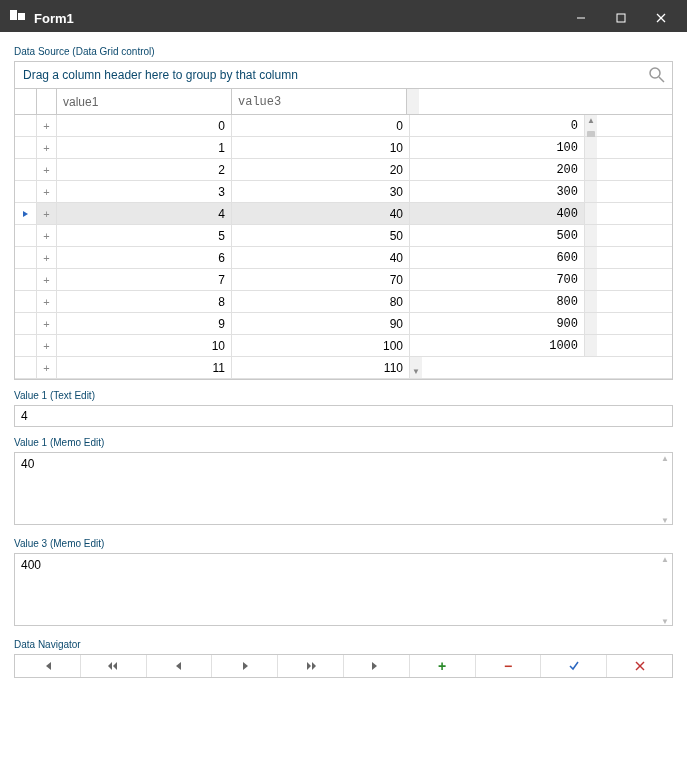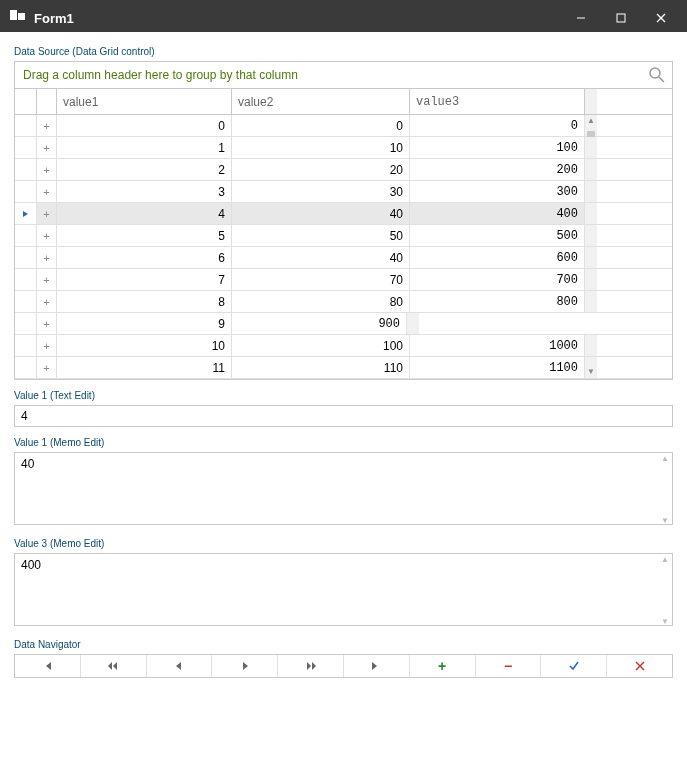--- a/index.html
+++ b/index.html
@@ -6,21 +6,21 @@
 body { font-family: "Segoe UI", Tahoma, sans-serif; font-size: 12px; background: #fff; }
 .window { width: 687px; height: 767px; background: #fff; box-shadow: 0 4px 20px rgba(0,0,0,0.15); position: relative; overflow: hidden; }
 .titlebar { height: 32px; background: #3a3a3a; color: #fff; display: flex; align-items: center; padding: 4px 6px 0 10px; }
 .titlebar .app-icon { width: 16px; height: 16px; margin-right: 8px; }
 .titlebar .title { flex: 1; font-size: 13px; font-weight: 600; }
 .titlebar .ctl { width: 40px; height: 32px; display: flex; align-items: center; justify-content: center; cursor: pointer; }
 .titlebar .ctl svg { width: 10px; height: 10px; }
 .content { padding: 14px; }
 .label { color: #0c4a6e; font-size: 10px; margin-bottom: 4px; }
 .grid-wrap { border: 1px solid #c9c9c9; background: #fff; }
-.group-panel { height: 27px; display: flex; align-items: center; padding: 0 8px; color: #4d7c0f; border-bottom: 1px solid #c9c9c9; position: relative; }
+.group-panel { height: 27px; display: flex; align-items: center; padding: 0 8px; color: #0c4a6e; border-bottom: 1px solid #c9c9c9; position: relative; }
 .group-panel .search-icon { position: absolute; right: 6px; top: 4px; width: 18px; height: 18px; color: #888; }
 .grid-head, .grid-row { display: flex; border-bottom: 1px solid #e0e0e0; }
 .grid-head { height: 26px; background: #fff; border-bottom: 1px solid #c9c9c9; }
 .grid-row { height: 22px; }
 .col-ind { width: 22px; border-right: 1px solid #e0e0e0; display: flex; align-items: center; justify-content: center; }
 .col-exp { width: 20px; border-right: 1px solid #e0e0e0; display: flex; align-items: center; justify-content: center; color: #888; font-size: 11px; }
 .col-v { border-right: 1px solid #e0e0e0; display: flex; align-items: center; padding: 0 6px; }
 .col-v1 { width: 175px; justify-content: flex-end; }
 .col-v2 { width: 178px; justify-content: flex-end; text-align: right; }
 .col-v3 { width: 175px; justify-content: flex-end; text-align: right; font-family: Liberation Mono, monospace; }
@@ -86,21 +86,20 @@
           <svg viewBox="0 0 18 18">
               <circle cx="7" cy="7" r="5" fill="none" stroke="#999" stroke-width="1.5"></circle>
               <line x1="11" y1="11" x2="16" y2="16" stroke="#999" stroke-width="1.5"></line>
             </svg>
         </span>
       </div>
       <div class="grid-head">
         <div class="col-ind"></div>
         <div class="col-exp"></div>
         <div class="col-v col-v1">value1</div>
-        <div class="col-v col-v2">value2</div>
         <div class="col-v col-v3">value3</div>
         <div class="col-sb"></div>
       </div>
       <div id="grid-body">
           <div class="grid-row">
             <div class="col-ind row-indicator"></div>
             <div class="col-exp">+</div>
             <div class="col-v col-v1">0</div>
             <div class="col-v col-v2">0</div>
             <div class="col-v col-v3">0</div>
@@ -174,37 +173,37 @@
             <div class="col-exp">+</div>
             <div class="col-v col-v1">8</div>
             <div class="col-v col-v2">80</div>
             <div class="col-v col-v3">800</div>
             <div class="col-sb"></div>
           </div>
           <div class="grid-row">
             <div class="col-ind row-indicator"></div>
             <div class="col-exp">+</div>
             <div class="col-v col-v1">9</div>
+            <div class="col-v col-v2">90</div>
             <div class="col-v col-v3">900</div>
             <div class="col-sb"></div>
           </div>
           <div class="grid-row">
             <div class="col-ind row-indicator"></div>
             <div class="col-exp">+</div>
             <div class="col-v col-v1">10</div>
             <div class="col-v col-v2">100</div>
             <div class="col-v col-v3">1000</div>
             <div class="col-sb"></div>
           </div>
           <div class="grid-row">
             <div class="col-ind row-indicator"></div>
             <div class="col-exp">+</div>
             <div class="col-v col-v1">11</div>
             <div class="col-v col-v2">110</div>
-            <div class="col-v col-v3">1100</div>
             <div class="col-sb">
               <div class="scroll-arrow" style="bottom:1px">▼</div>
             </div>
           </div>
         </div>
     </div>
 
     <div class="section">
       <div class="label">Value 1 (Text Edit)</div>
       <input class="text-input" value="4" style="">

